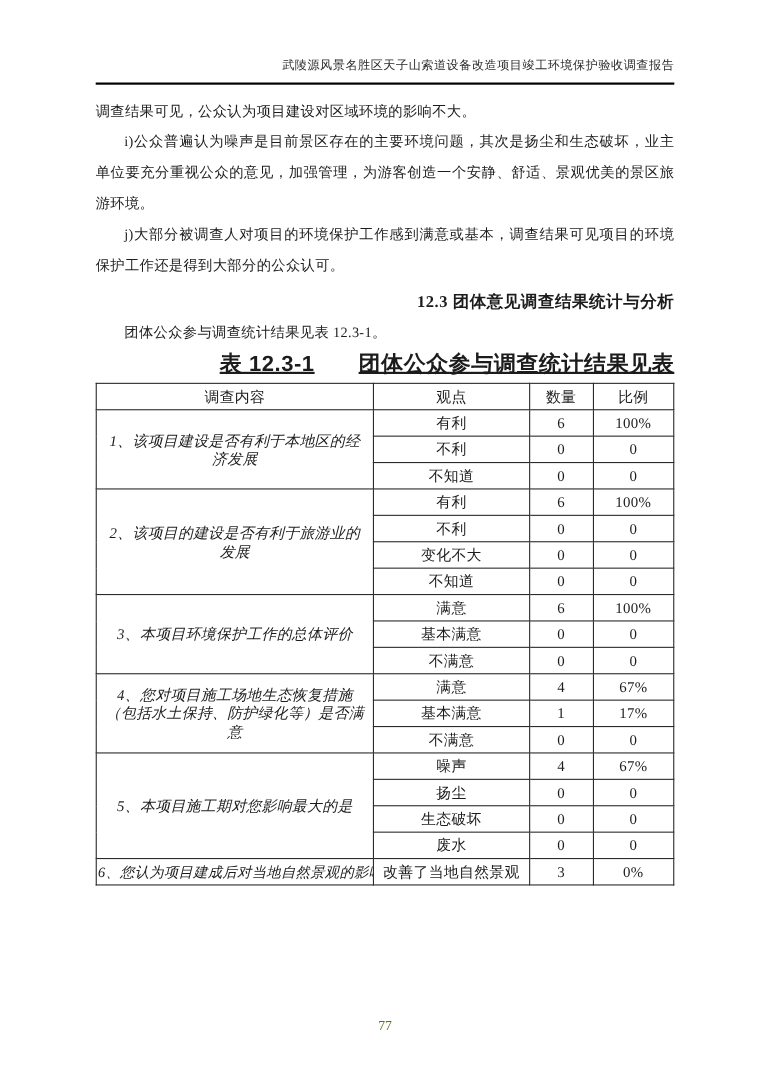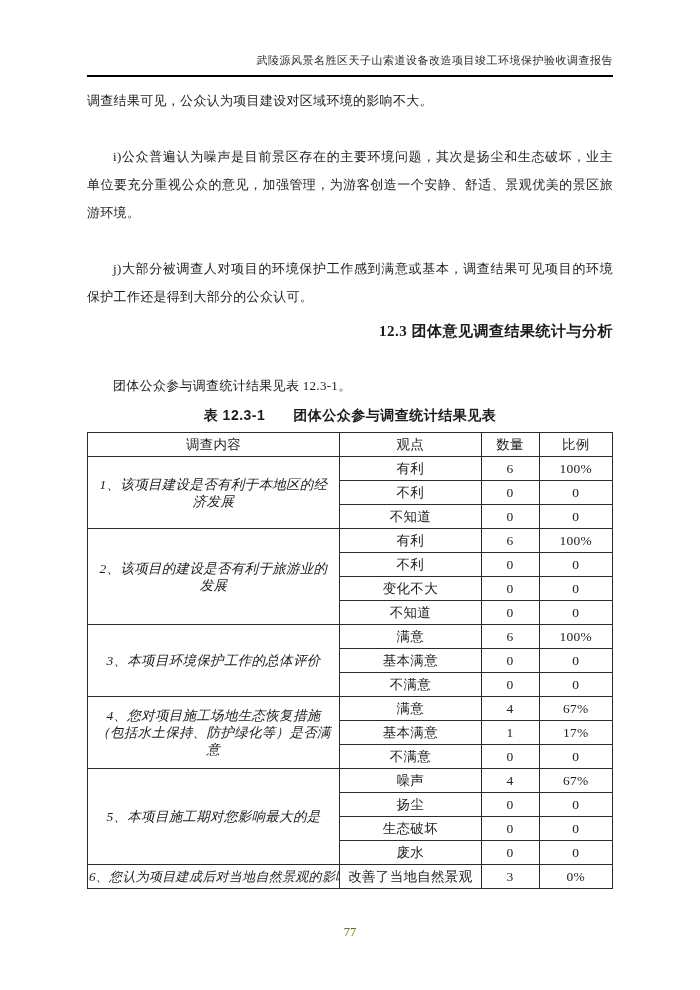--- a/index.html
+++ b/index.html
@@ -33,39 +33,39 @@
     font-size: 13px;
     line-height: 28px;
     text-align: justify;
     letter-spacing: 0.3px;
   }
   p.body.first {
     margin-top: 10px;
   }
   p.indent {
     text-indent: 2em;
-    margin-top: 28px;
   }
   .section-heading {
     margin: 7px 0 0 16px;
     font-family: Liberation Serif, serif;
     font-weight: bold;
     font-size: 15px;
     line-height: 26px;
     letter-spacing: 0.5px;
     text-align: right;
   }
   .table-caption {
     margin-top: 4px;
-    text-align: center;
+    text-align: right;
     font-family: "Liberation Sans", "DejaVu Sans", sans-serif;
     font-weight: bold;
-    font-size: 14px;
+    font-size: 20px;
     line-height: 22px;
     letter-spacing: 0.5px;
+    text-decoration: underline;
   }
   .table-caption .cap-gap {
     display: inline-block;
     width: 2em;
   }
   table.survey {
     margin-top: 6px;
     width: 100%;
     border-collapse: collapse;
     table-layout: fixed;

